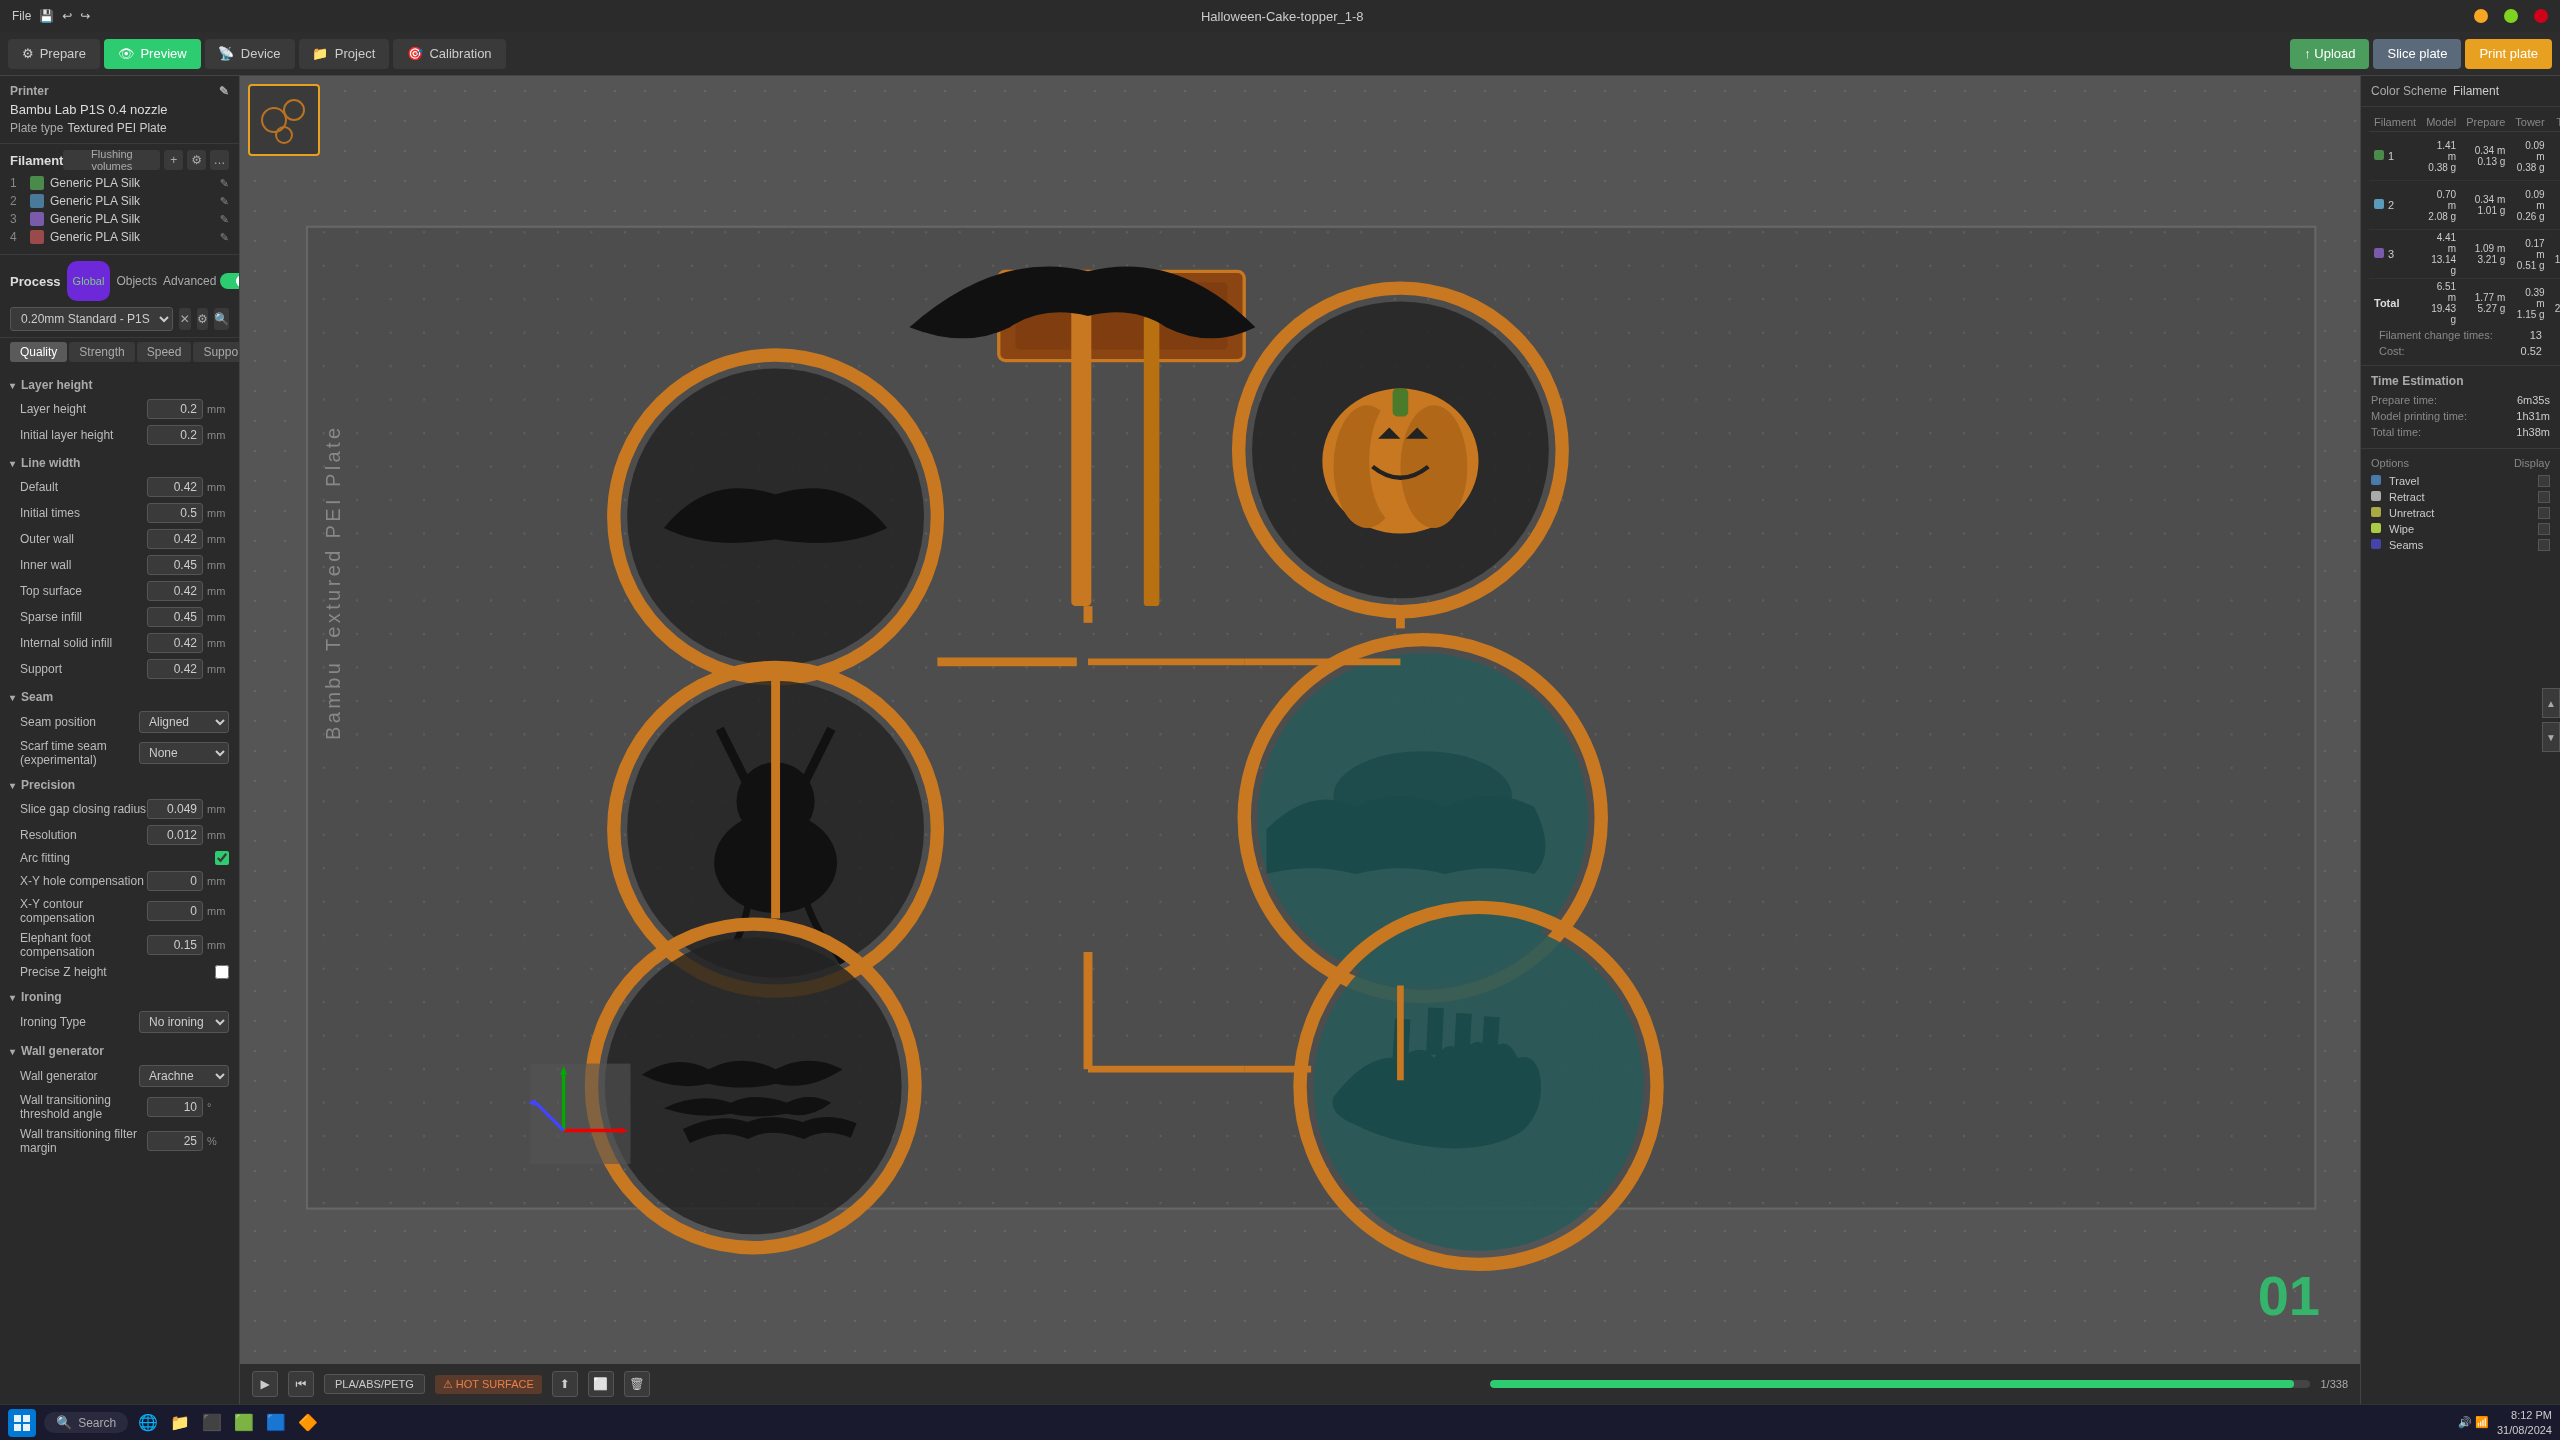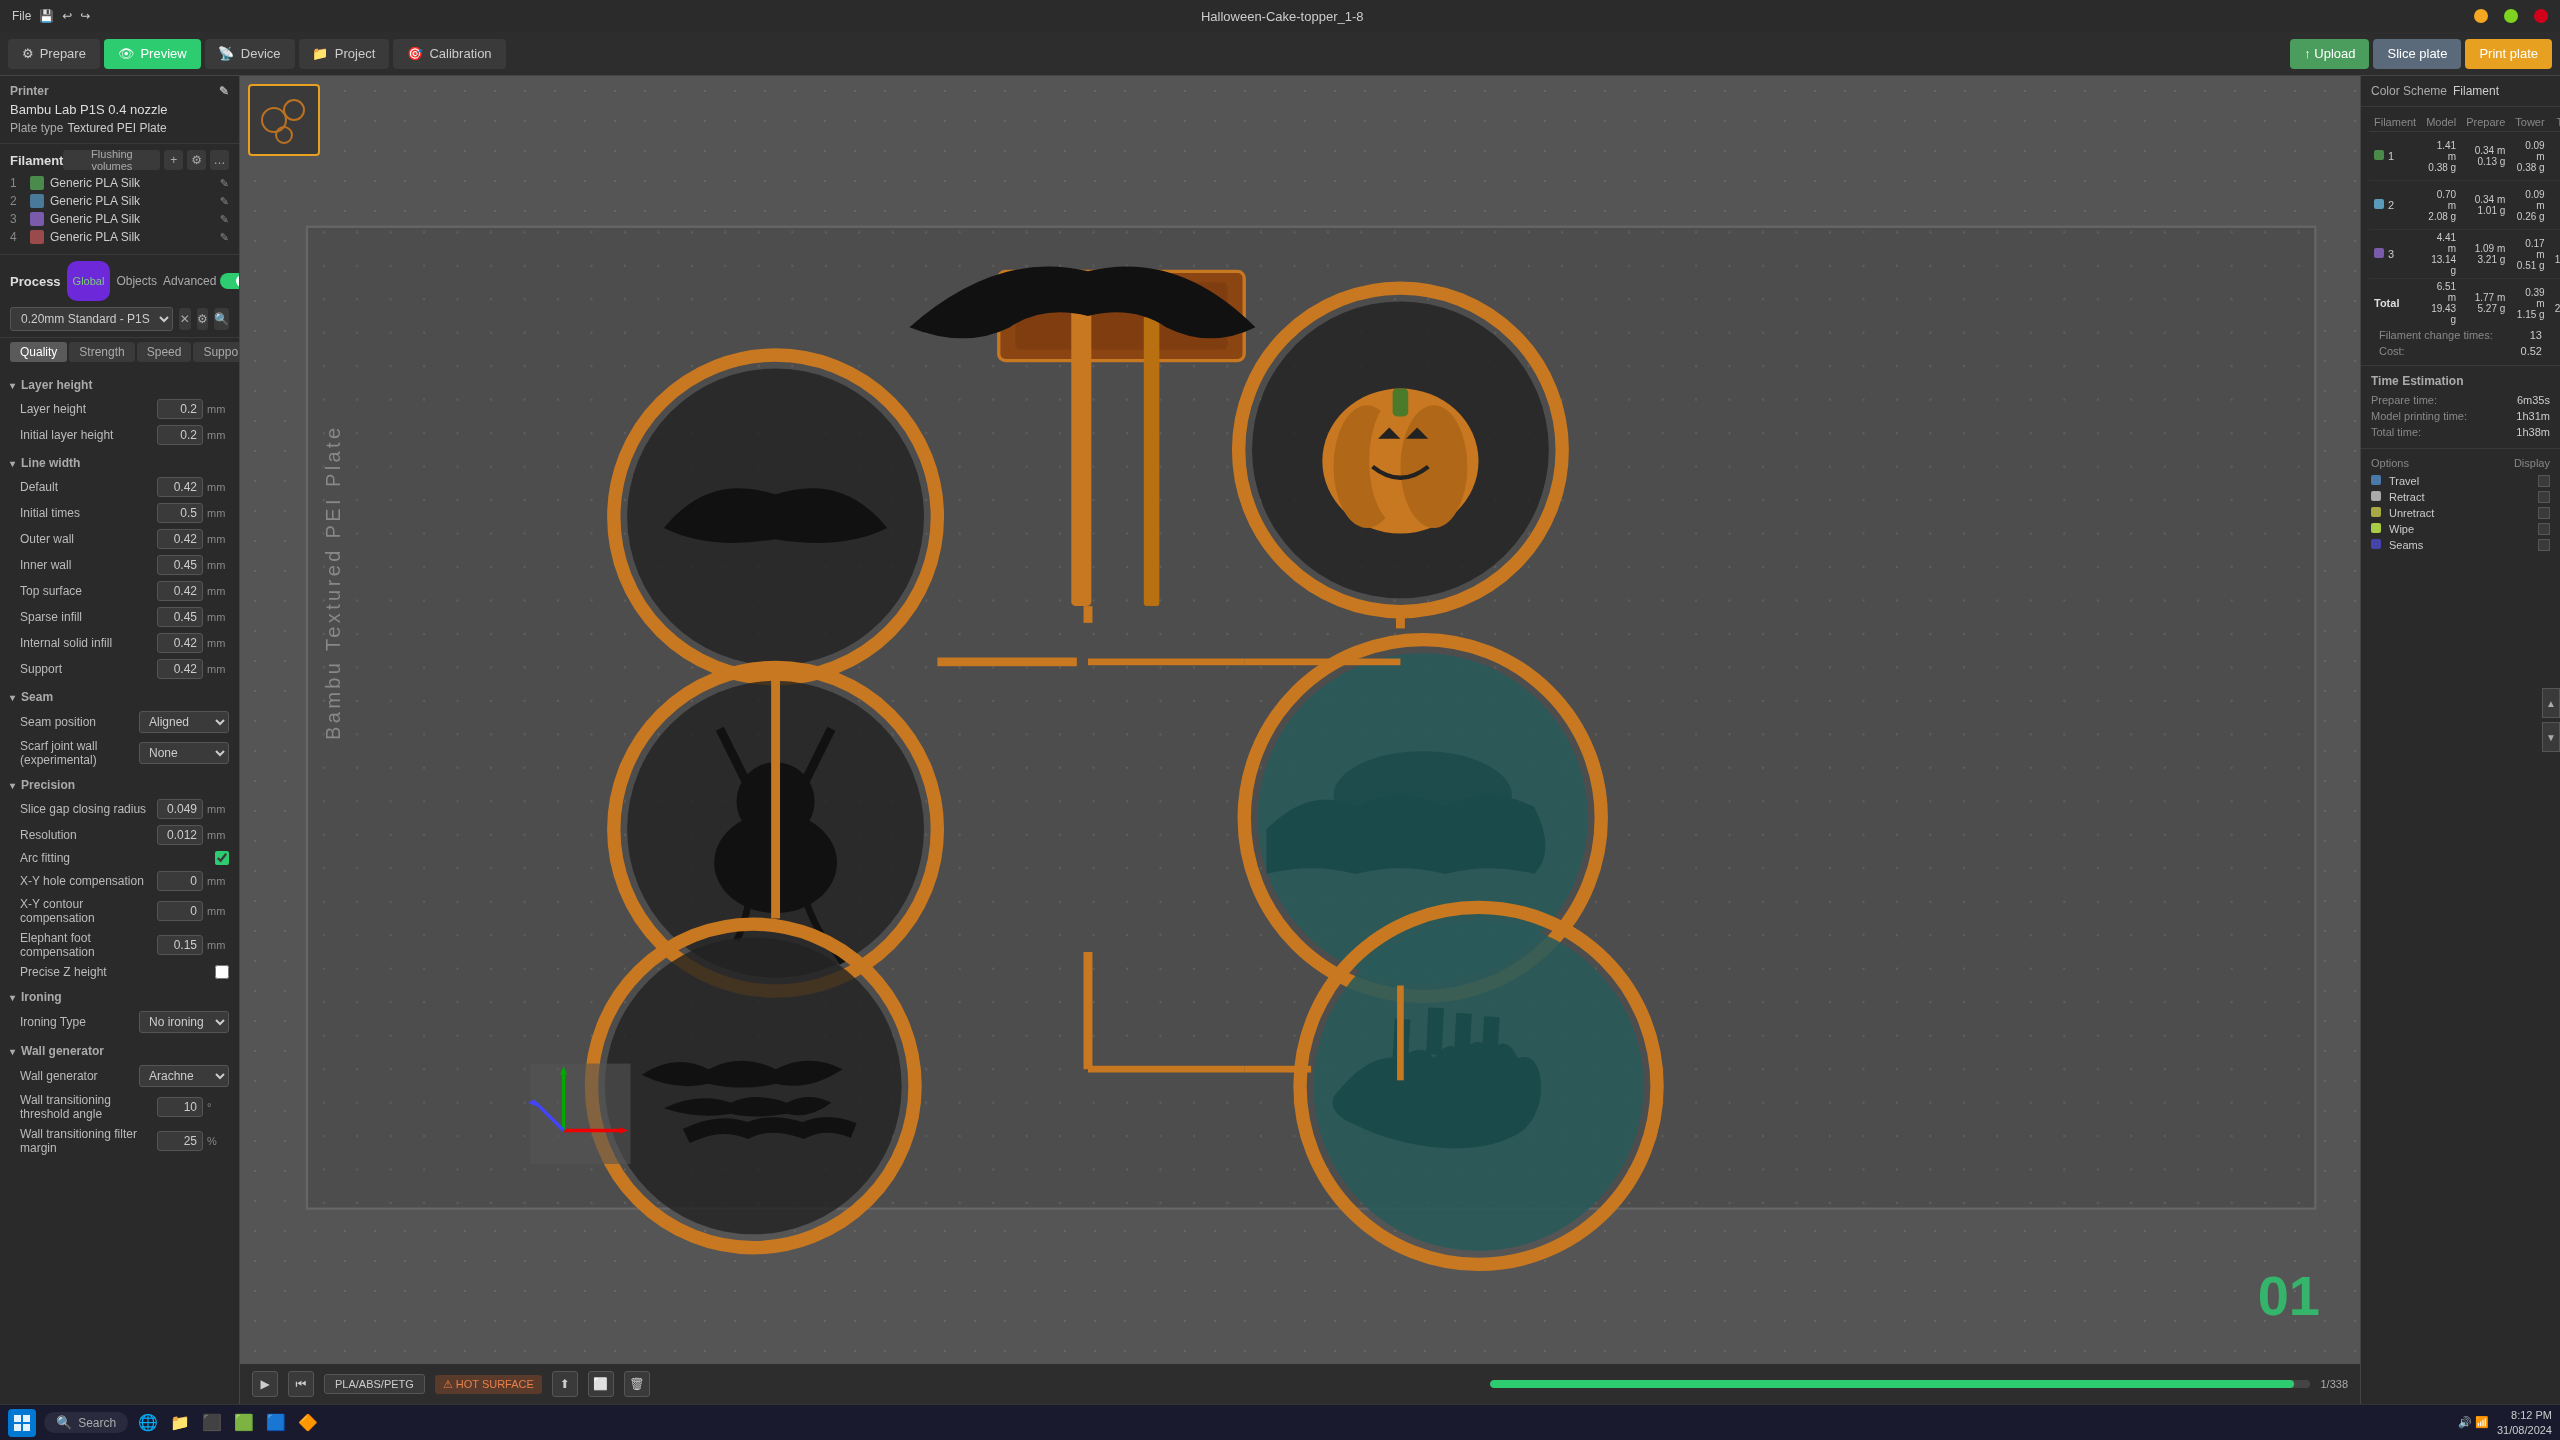--- a/index.html
+++ b/index.html
@@ -230,21 +230,21 @@
       padding: 3px 0 3px 10px;
       font-size: 12px;
     }
     .param-name { color: #bbb; flex: 1; }
     .param-input-wrap {
       display: flex;
       align-items: center;
       gap: 4px;
     }
     .param-input {
-      width: 46px;
+      width: 56px;
       background: #3a3a3a;
       border: 1px solid #555;
       color: #ccc;
       font-size: 12px;
       padding: 2px 5px;
       border-radius: 3px;
       text-align: right;
     }
     .param-unit { color: #888; font-size: 11px; width: 22px; }
     .param-dropdown {
@@ -734,21 +734,21 @@
 
       <div class="section-group">
         <div class="section-group-title open">Seam</div>
         <div class="param-row">
           <span class="param-name">Seam position</span>
           <select class="param-dropdown">
             <option>Aligned</option>
           </select>
         </div>
         <div class="param-row">
-          <span class="param-name">Scarf joint wall (experimental)</span>
+          <span class="param-name">Scarf time seam (experimental)</span>
           <select class="param-dropdown">
             <option>None</option>
           </select>
         </div>
       </div>
 
       <div class="section-group">
         <div class="section-group-title open">Precision</div>
         <div class="param-row">
           <span class="param-name">Slice gap closing radius</span>

